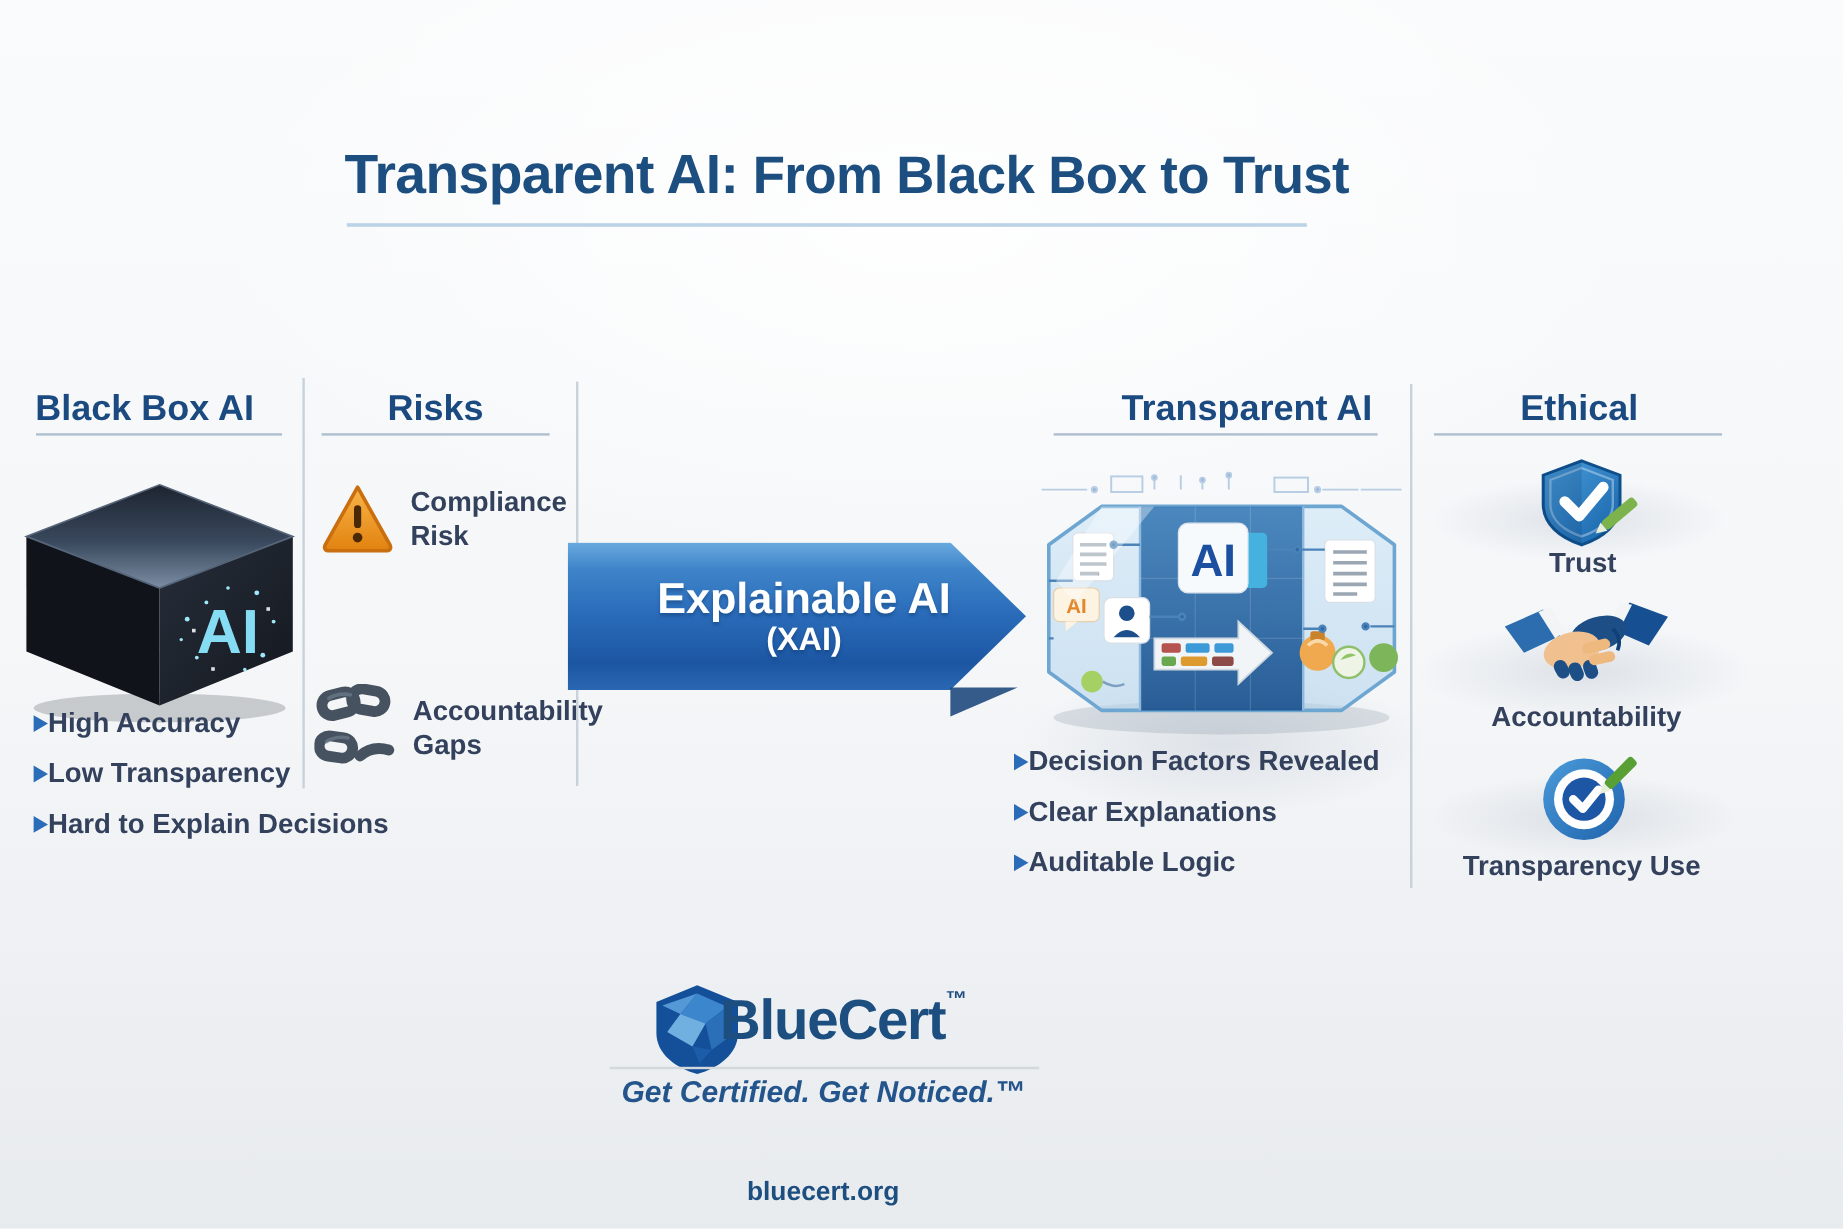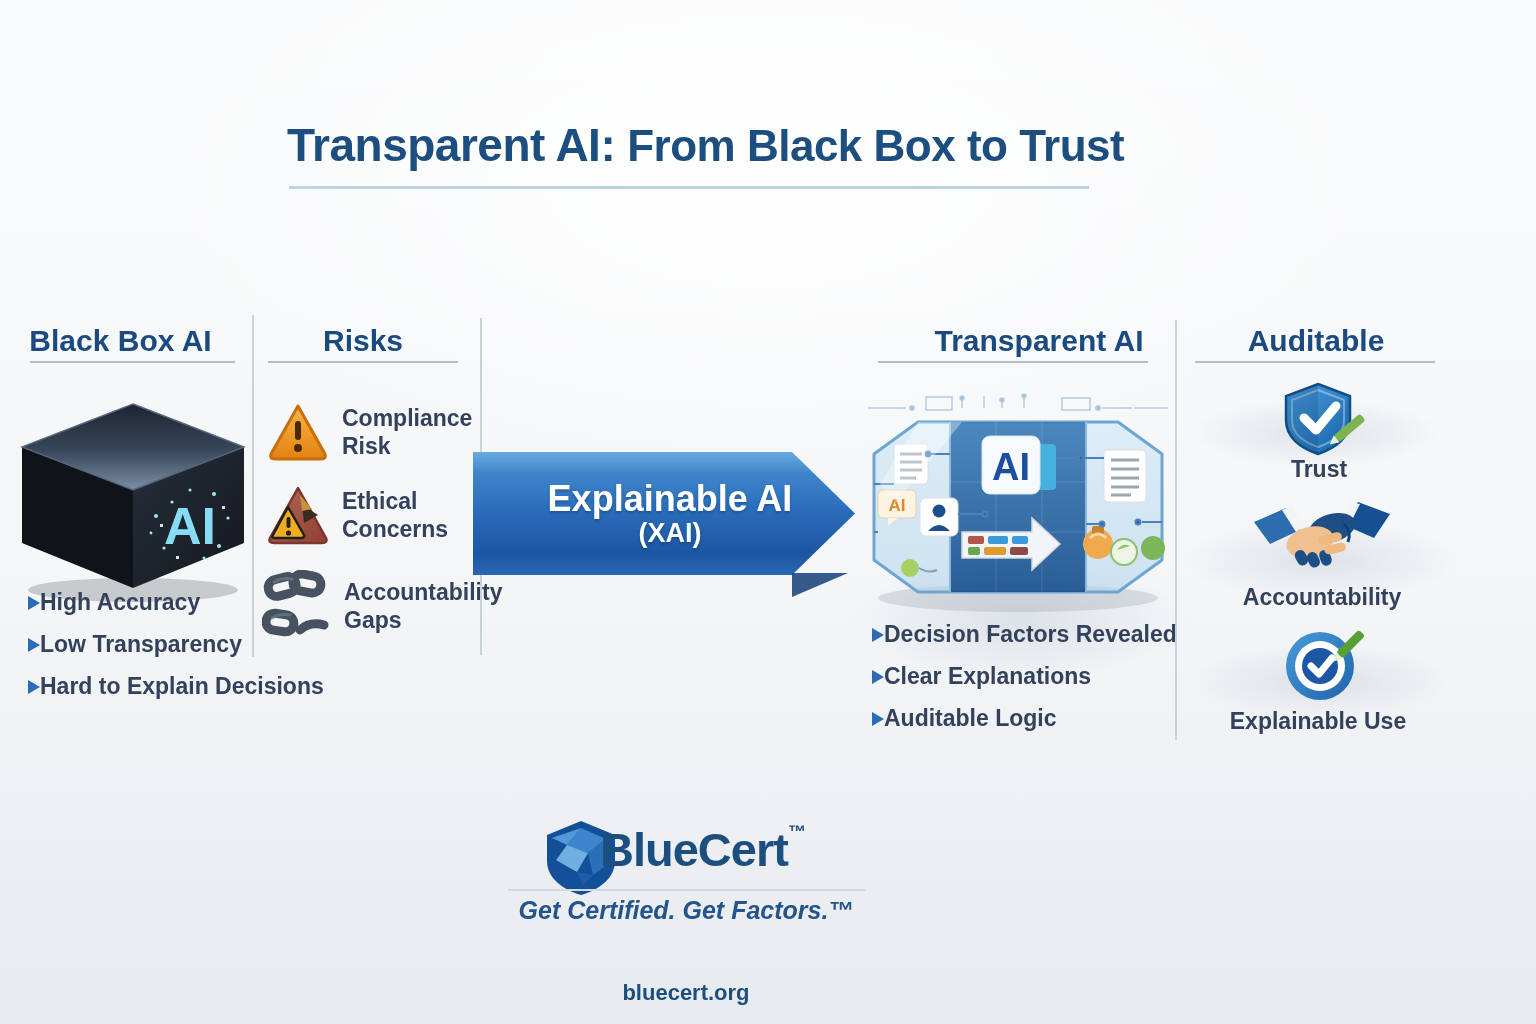--- a/index.html
+++ b/index.html
@@ -130,37 +130,20 @@
             <stop offset="1" stop-color="#e2820f"></stop>
           </linearGradient>
         </defs>
       <path d="M32 6 L59 54 Q61 59 55 59 L9 59 Q3 59 5 54 Z" fill="url(#warn1)" stroke="#c96f10" stroke-width="3" stroke-linejoin="round"></path>
       <rect x="29" y="21" width="6" height="19" rx="3" fill="#4a2a06"></rect>
       <circle cx="32" cy="48" r="4" fill="#4a2a06"></circle>
     </svg>
     <div class="risk-label">Compliance Risk</div>
   </div>
 
-  <div class="risk-row" style="top:483px;left:266px;">
-    <svg width="64" height="64" viewBox="0 0 64 64">
-      <defs>
-          <linearGradient id="warn2" x1="0" y1="0" x2="1" y2="1">
-        <stop offset="0" stop-color="#b06a51"></stop>
-            <stop offset="1" stop-color="#8e3f36"></stop>
-          </linearGradient>
-        </defs>
-      <path d="M32 5 L60 55 Q62 60 56 60 L8 60 Q2 60 4 55 Z" fill="url(#warn2)" stroke="#7c352d" stroke-width="2.5" stroke-linejoin="round"></path>
-      <polygon points="36,22 52,32 38,40" fill="#3a2a20"></polygon>
-      <polygon points="34,12 46,26 36,28" fill="#c8903f"></polygon>
-      <path d="M22 24 L38 52 Q39 55 35 55 L9 55 Q5 55 7 52 Z" fill="#f0ad1c" stroke="#22201c" stroke-width="2.5" stroke-linejoin="round"></path>
-      <rect x="20.5" y="34" width="4" height="11" rx="2" fill="#22201c"></rect>
-      <circle cx="22.5" cy="50" r="2.6" fill="#22201c"></circle>
-    </svg>
-    <div class="risk-label">Ethical Concerns</div>
-  </div>
 
   <div class="risk-row" style="top:570px;left:262px;">
     <svg width="70" height="72" viewBox="0 0 70 72">
       <g fill="none" stroke="#46525f" stroke-width="9" stroke-linecap="round">
         <rect x="6" y="8" width="28" height="17" rx="8.5" transform="rotate(-14 20 16)"></rect>
         <rect x="31" y="5" width="28" height="17" rx="8.5" transform="rotate(10 45 13)"></rect>
         <rect x="4" y="44" width="28" height="17" rx="8.5" transform="rotate(8 18 52)"></rect>
         <path d="M38 60 q10 -9 24 -5"></path>
       </g>
       <g fill="none" stroke="#6d7c8c" stroke-width="3" stroke-linecap="round" opacity=".7">
@@ -296,38 +279,38 @@
         <circle cx="236" cy="132" r="2.5" fill="#2e6aa6"></circle>
       <path d="M8 92 h20"></path>
         <path d="M8 140 h4"></path>
       <path d="M276 130 h20"></path>
         <circle cx="272" cy="130" r="2.5" fill="#2e6aa6"></circle>
     </g>
 
     <polygon points="52,30 96,30 30,110 14,92" fill="rgba(255,255,255,.35)"></polygon>
   </svg>
 
-  <div class="abs bullets" style="top:621px;left:872px;">
+  <div class="abs bullets" style="top:621px;left:845px;">
     <div class="bullet">
         <span class="tri"></span>
         <span>Decision Factors Revealed</span>
       </div>
     <div class="bullet">
         <span class="tri"></span>
         <span>Clear Explanations</span>
       </div>
     <div class="bullet">
         <span class="tri"></span>
         <span>Auditable Logic</span>
       </div>
   </div>
 
   <div class="abs vdivider" style="top:320px;left:1175px;height:420px;"></div>
 
-  <div class="abs col-header" style="top:324px;left:1200px;width:232px;">Auditable</div>
+  <div class="abs col-header" style="top:324px;left:1200px;width:232px;">Ethical</div>
   <div class="abs header-underline" style="top:361px;left:1195px;width:240px;"></div>
 
   <svg class="abs" style="top:380px;left:1278px;" width="92" height="84" viewBox="0 0 92 84">
     <defs>
         <linearGradient id="gShield" x1="0" y1="0" x2="1" y2="1">
       <stop offset="0" stop-color="#4da0dd"></stop>
           <stop offset="1" stop-color="#1461a8"></stop>
         </linearGradient>
       </defs>
     <path d="M40 4 L72 16 V40 C72 57 58 68 40 74 C22 68 8 57 8 40 V16 Z" fill="url(#gShield)" stroke="#0e4f8c" stroke-width="2.5"></path>
@@ -370,28 +353,28 @@
       </defs>
     <circle cx="42" cy="44" r="34" fill="url(#gTarget)"></circle>
     <circle cx="42" cy="44" r="25" fill="#ffffff"></circle>
     <circle cx="42" cy="44" r="18" fill="#1c56a4"></circle>
     <path d="M33 44 L41 52 L54 36" stroke="#ffffff" stroke-width="7" stroke-linecap="round" stroke-linejoin="round" fill="none"></path>
     <g transform="rotate(-45 68 26)">
       <rect x="58" y="22" width="32" height="9" rx="3" fill="#58a035"></rect>
       <polygon points="58,22 49,26.5 58,31" fill="#e7efdb"></polygon>
     </g>
   </svg>
-  <div class="abs outcome-label" style="top:708px;left:1198px;">Explainable Use</div>
+  <div class="abs outcome-label" style="top:708px;left:1198px;">Transparency Use</div>
 
   <svg class="abs" style="top:818px;left:543px;" width="76" height="80" viewBox="0 0 76 80">
     <path d="M38 3 L72 17 V43 C72 60 56 72 38 77 C20 72 4 60 4 43 V17 Z" fill="#14509a"></path>
     <polygon points="38,10 63,21 45,35 24,27" fill="#3b86cd"></polygon>
     <polygon points="45,35 63,21 65,46 50,57" fill="#2a6fb8"></polygon>
     <polygon points="24,27 45,35 34,54 13,42" fill="#6fb0e0"></polygon>
     <polygon points="34,54 50,57 40,68" fill="#1c5ca8"></polygon>
     <polygon points="38,10 24,27 9,20" fill="#5598d6"></polygon>
   </svg>
   <div class="abs brand"><span>BlueCert</span><sup>™</sup></div>
   <div class="abs footer-divider"></div>
-  <div class="abs tagline">Get Certified. Get Factors.™</div>
+  <div class="abs tagline">Get Certified. Get Noticed.™</div>
   <div class="abs siteurl">bluecert.org</div>
 
 </div>
 
 </body></html>

